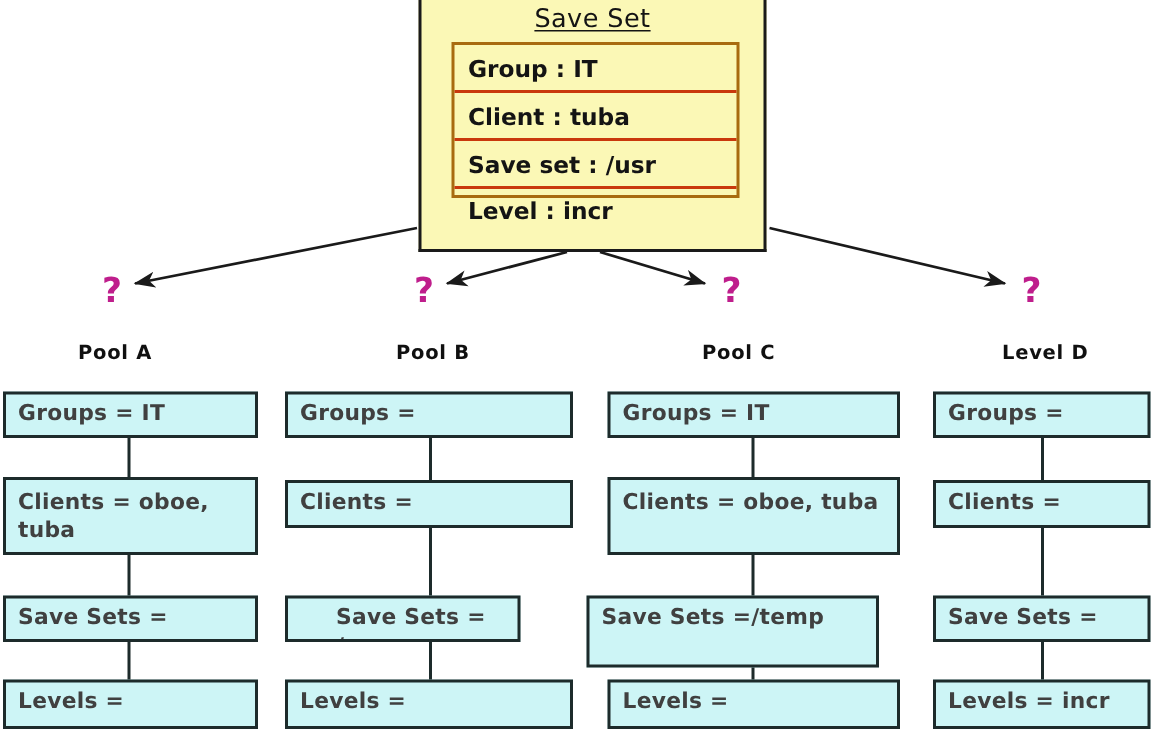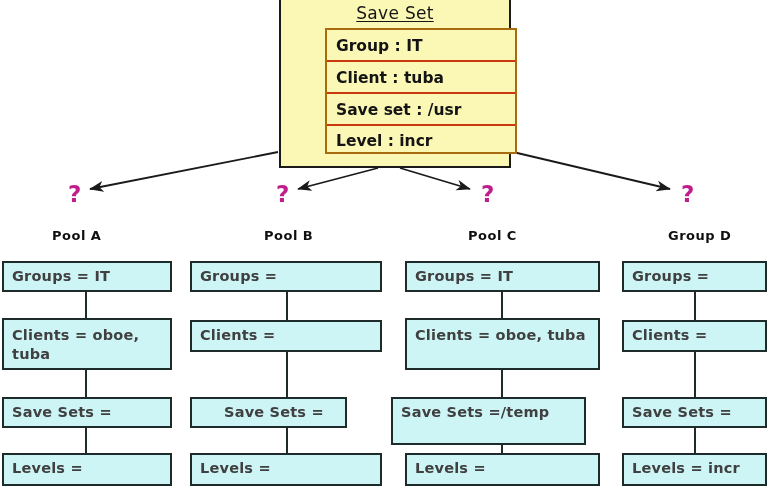--- a/index.html
+++ b/index.html
@@ -47,25 +47,24 @@
     letter-spacing: 0.3px;
     text-decoration: underline;
     text-underline-offset: 2px;
     color: #141414;
   }
   .saveset-inner {
     position: absolute;
     left: 20px;
     top: 28px;
     width: 192px;
-    height: 126px;
+    height: 104px;
     border: 2px solid #a86b10;
     box-sizing: border-box;
     background: #fbf8b6;
-    margin-left: 24px;
   }
   .saveset-row {
     height: 32px;
     line-height: 32px;
     padding-left: 9px;
     font-size: 15.5px;
     font-weight: bold;
     color: #141414;
     box-sizing: border-box;
     border-bottom: 2px solid #c9380c;
@@ -165,21 +164,21 @@
   </svg>
 
   <div class="qmark" style="left:68px;  top:183px;">?</div>
   <div class="qmark" style="left:276px; top:183px;">?</div>
   <div class="qmark" style="left:481px; top:183px;">?</div>
   <div class="qmark" style="left:681px; top:183px;">?</div>
 
   <div class="pool-label" style="left:52px;  top:228px;">Pool  A</div>
   <div class="pool-label" style="left:264px; top:228px;">Pool  B</div>
   <div class="pool-label" style="left:468px; top:228px;">Pool  C</div>
-  <div class="pool-label" style="left:668px; top:228px;">Group  D</div>
+  <div class="pool-label" style="left:668px; top:228px;">Level  D</div>
 
   <div class="connector" style="left:85px;  top:290px; height:30px;"></div>
   <div class="connector" style="left:85px;  top:368px; height:31px;"></div>
   <div class="connector" style="left:85px;  top:426px; height:29px;"></div>
 
   <div class="attr-box" style="left:2px;   top:261px; width:170px; height:31px;">Groups = IT</div>
   <div class="attr-box two-line" style="left:2px;   top:318px; width:170px; height:52px;">Clients = oboe, tuba</div>
   <div class="attr-box" style="left:2px;   top:397px; width:170px; height:31px;">Save Sets =</div>
   <div class="attr-box" style="left:2px;   top:453px; width:170px; height:33px;">Levels =</div>
 

